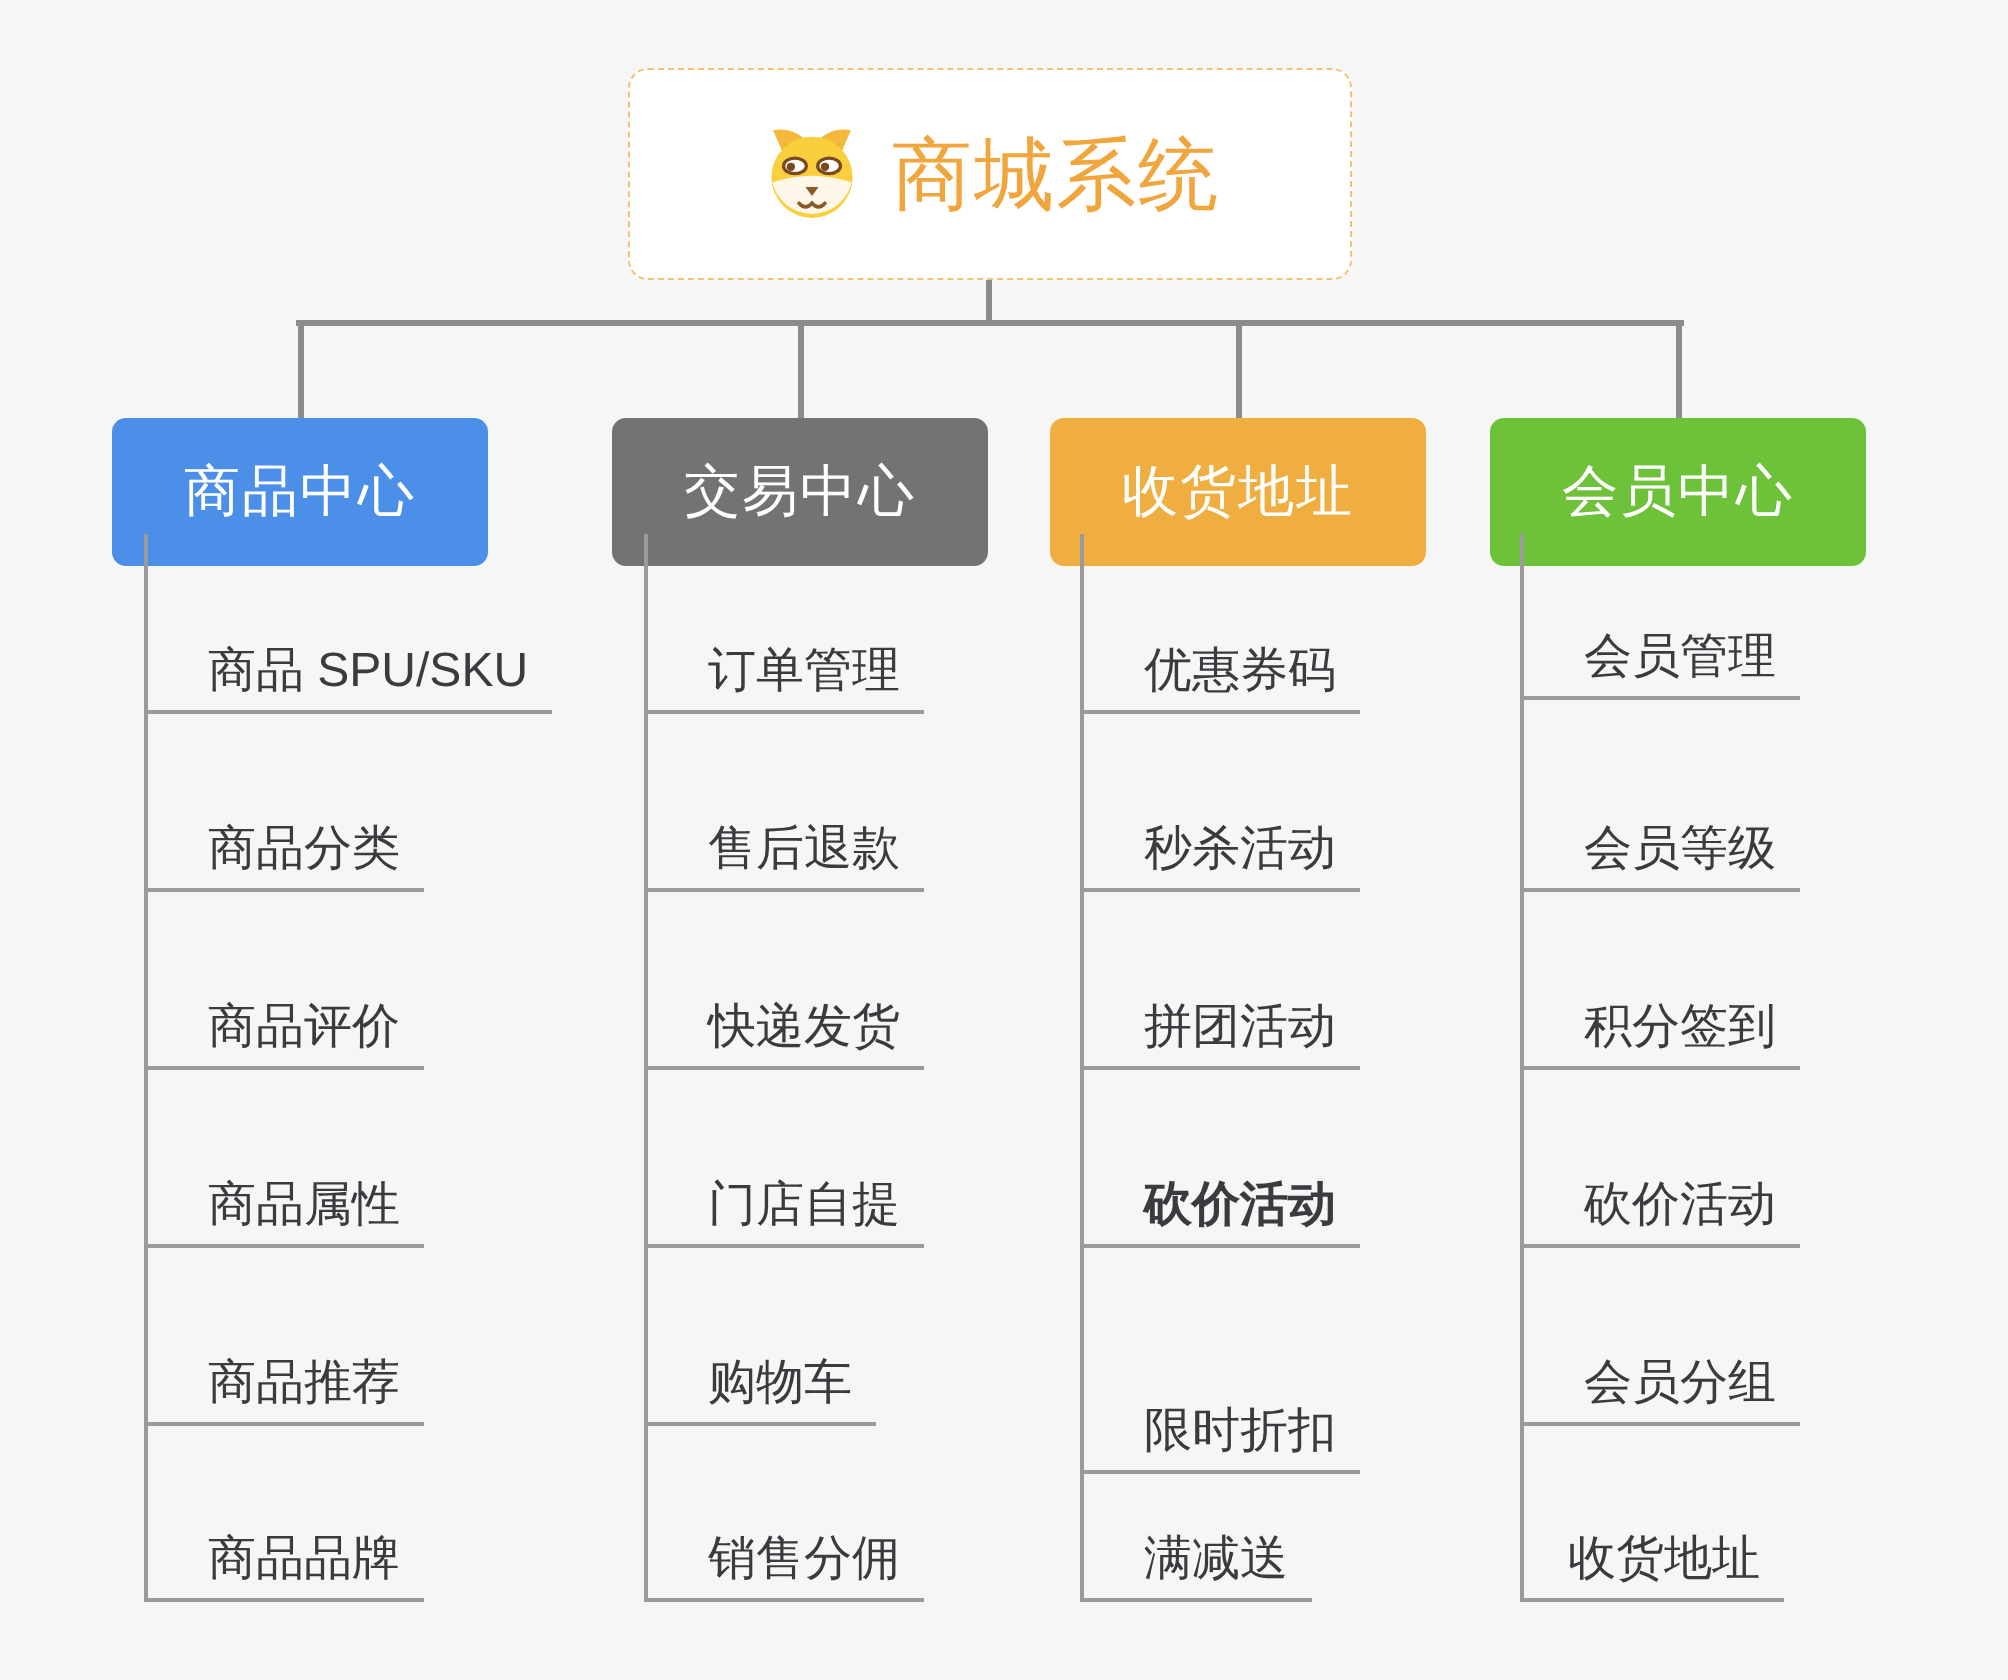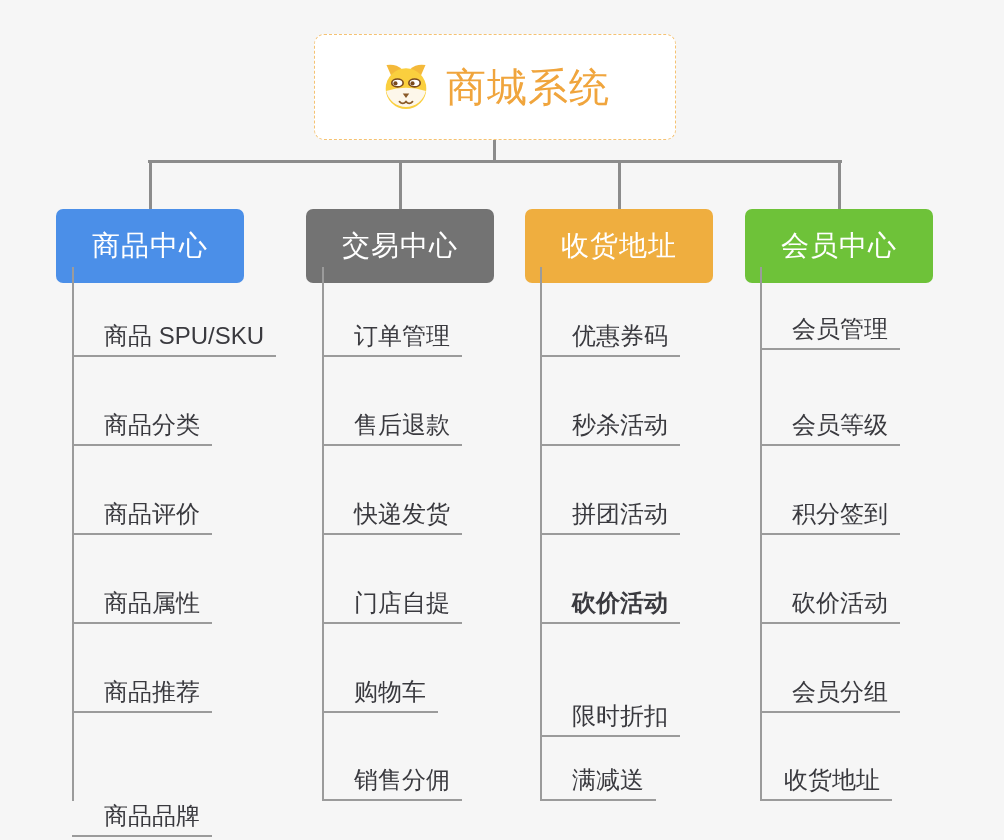--- a/index.html
+++ b/index.html
@@ -70,21 +70,21 @@
   <div class="spine" style="left:72px;top:267px;height:534px;"></div>
   <div class="spine" style="left:322px;top:267px;height:534px;"></div>
   <div class="spine" style="left:540px;top:267px;height:534px;"></div>
   <div class="spine" style="left:760px;top:267px;height:534px;"></div>
 
   <div class="leaf" style="left:72px;top:319px;">商品 SPU/SKU</div>
   <div class="leaf" style="left:72px;top:408px;">商品分类</div>
   <div class="leaf" style="left:72px;top:497px;">商品评价</div>
   <div class="leaf" style="left:72px;top:586px;">商品属性</div>
   <div class="leaf" style="left:72px;top:675px;">商品推荐</div>
-  <div class="leaf" style="left:72px;top:763px;margin-top:36px;">商品品牌</div>
+  <div class="leaf" style="left:72px;top:763px;">商品品牌</div>
 
   <div class="leaf" style="left:322px;top:319px;">订单管理</div>
   <div class="leaf" style="left:322px;top:408px;">售后退款</div>
   <div class="leaf" style="left:322px;top:497px;">快递发货</div>
   <div class="leaf" style="left:322px;top:586px;">门店自提</div>
   <div class="leaf" style="left:322px;top:675px;">购物车</div>
   <div class="leaf" style="left:322px;top:763px;">销售分佣</div>
 
   <div class="leaf" style="left:540px;top:319px;">优惠券码</div>
   <div class="leaf" style="left:540px;top:408px;">秒杀活动</div>

